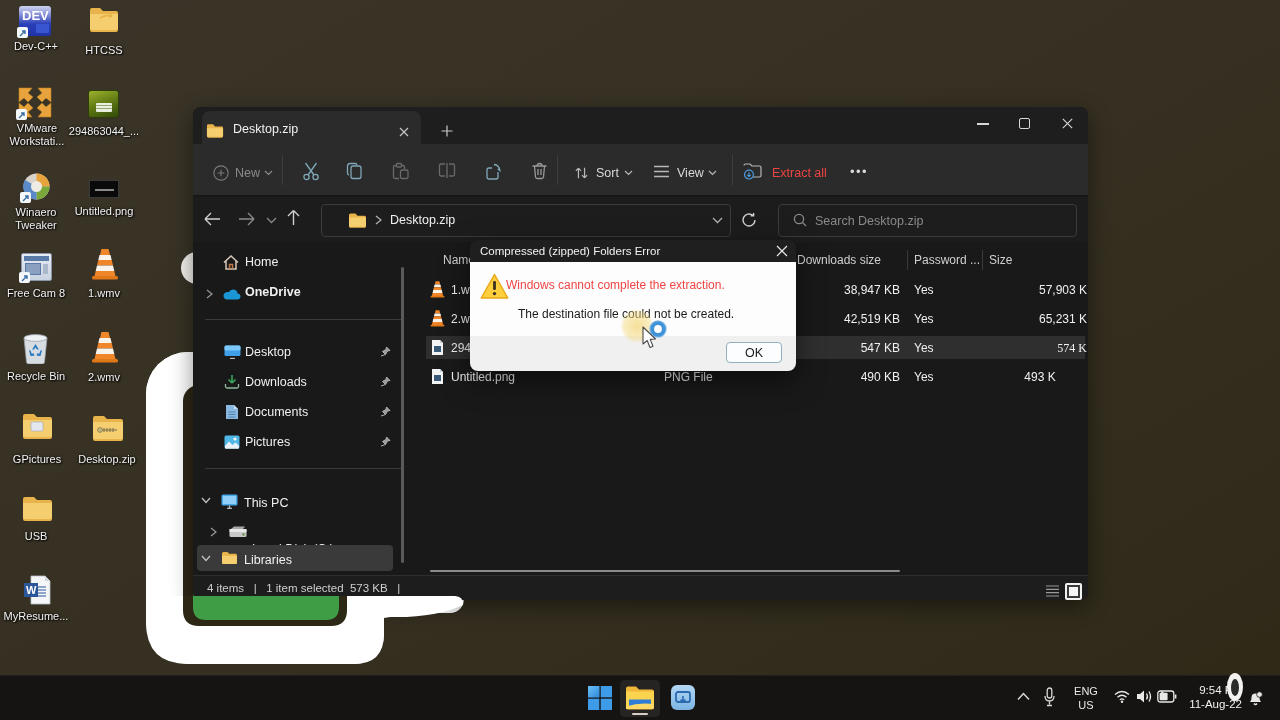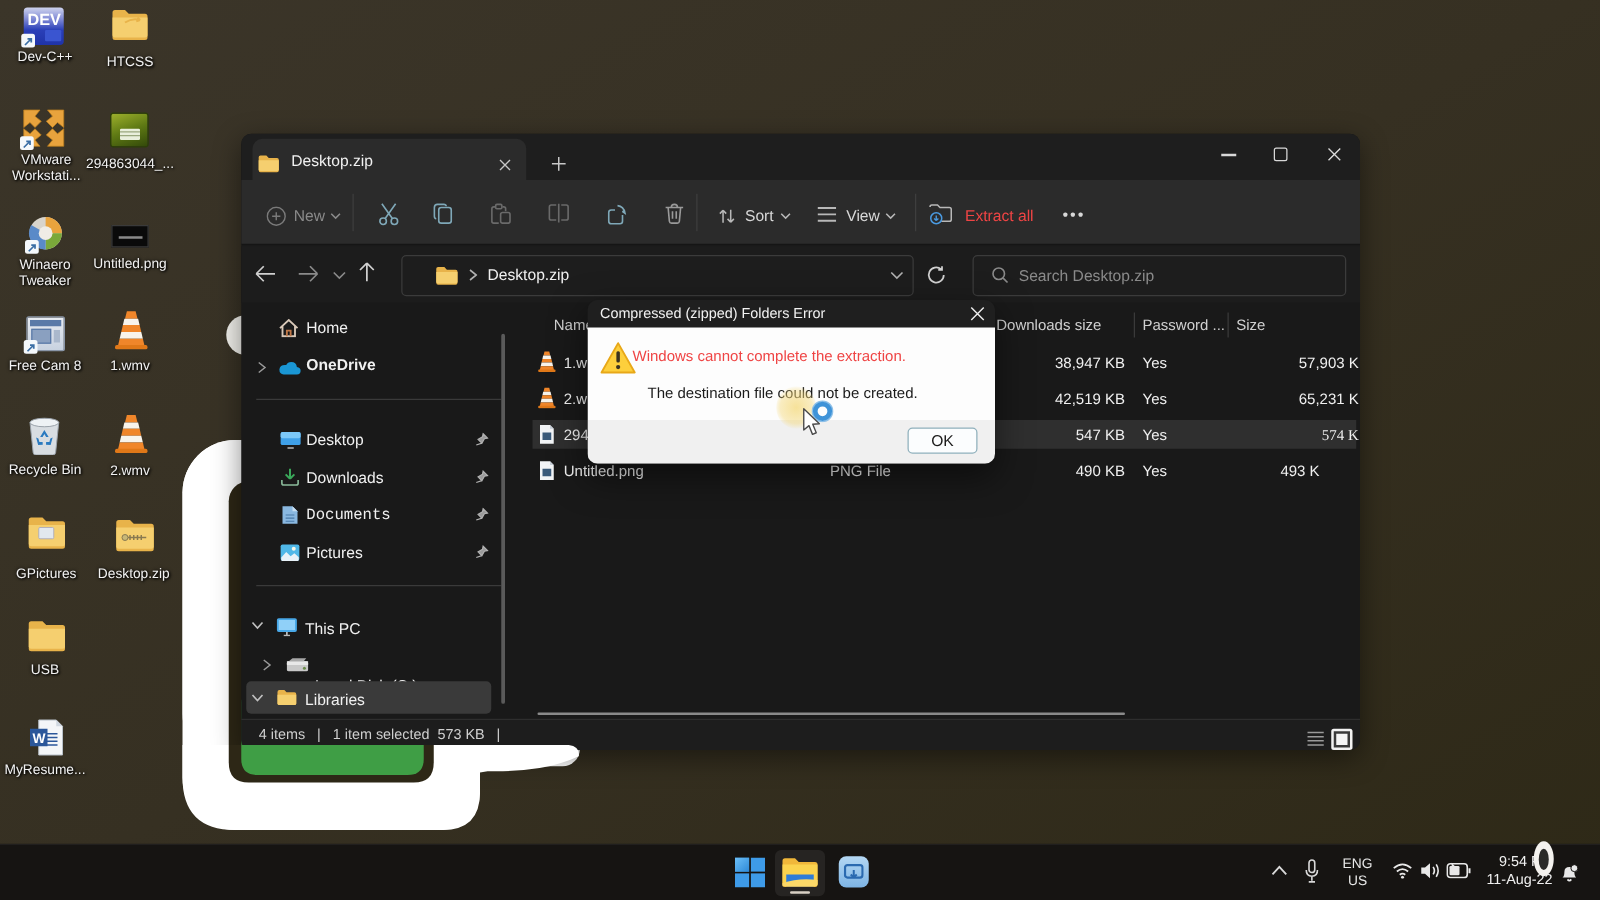--- a/index.html
+++ b/index.html
@@ -373,21 +373,21 @@
       <path d="M8 1 v8 M8 9 L4.5 5.5 M8 9 L11.5 5.5" stroke="#3aa85a" stroke-width="1.6" fill="none"></path>
       <path d="M1.5 10 v2.5 q0 1.5 1.5 1.5 h10 q1.5 0 1.5-1.5 V10" stroke="#8aba9a" stroke-width="1.3" fill="none"></path>
     </svg>
     <div class="abs" style="left:52px; top:268px; font-size:12.5px; color:#f0f0f0;">Downloads</div>
 
     <svg class="abs" style="left:32px; top:297px;" width="14" height="16" viewBox="0 0 14 16">
       <path d="M1 1 h8 l4 4 v10 H1 Z" fill="#8ab8e0"></path>
       <path d="M9 1 l4 4 h-4 Z" fill="#c8dff2"></path>
       <path d="M3.5 8 h7 M3.5 10.5 h7 M3.5 13 h7" stroke="#4a7aa8" stroke-width="0.9"></path>
     </svg>
-    <div class="abs" style="left:52px; top:298px; font-size:12.5px; color:#f0f0f0;font-family:Liberation Mono, monospace;">Documents</div>
+    <div class="abs" style="left:52px; top:298px; font-size:12.5px; color:#f0f0f0;">Documents</div>
 
     <svg class="abs" style="left:31px; top:328px;" width="16" height="14" viewBox="0 0 16 14">
       <rect x="0.5" y="0.5" width="15" height="13" rx="1.5" fill="#50b8e8"></rect>
       <path d="M1 11 l4-4.5 l3.5 3.5 l3-2.5 l3.5 3.2 v2 q0 1 -1 1 h-12 q-1 0 -1-1 Z" fill="#e8f2f8"></path>
       <circle cx="11" cy="4" r="1.6" fill="#f8f8e8"></circle>
     </svg>
     <div class="abs" style="left:52px; top:328px; font-size:12.5px; color:#f0f0f0;">Pictures</div>
 
     <svg class="abs" style="left:187px; top:239px;" width="11" height="11" viewBox="0 0 11 11">
         <path d="M6.5 1 L10 4.5 L7.5 5 L5.5 8.5 L2.5 5.5 L6 3.5 Z M5.5 8.5 L1 10" stroke="#b0b0b0" stroke-width="1" fill="#9a9a9a"></path>

